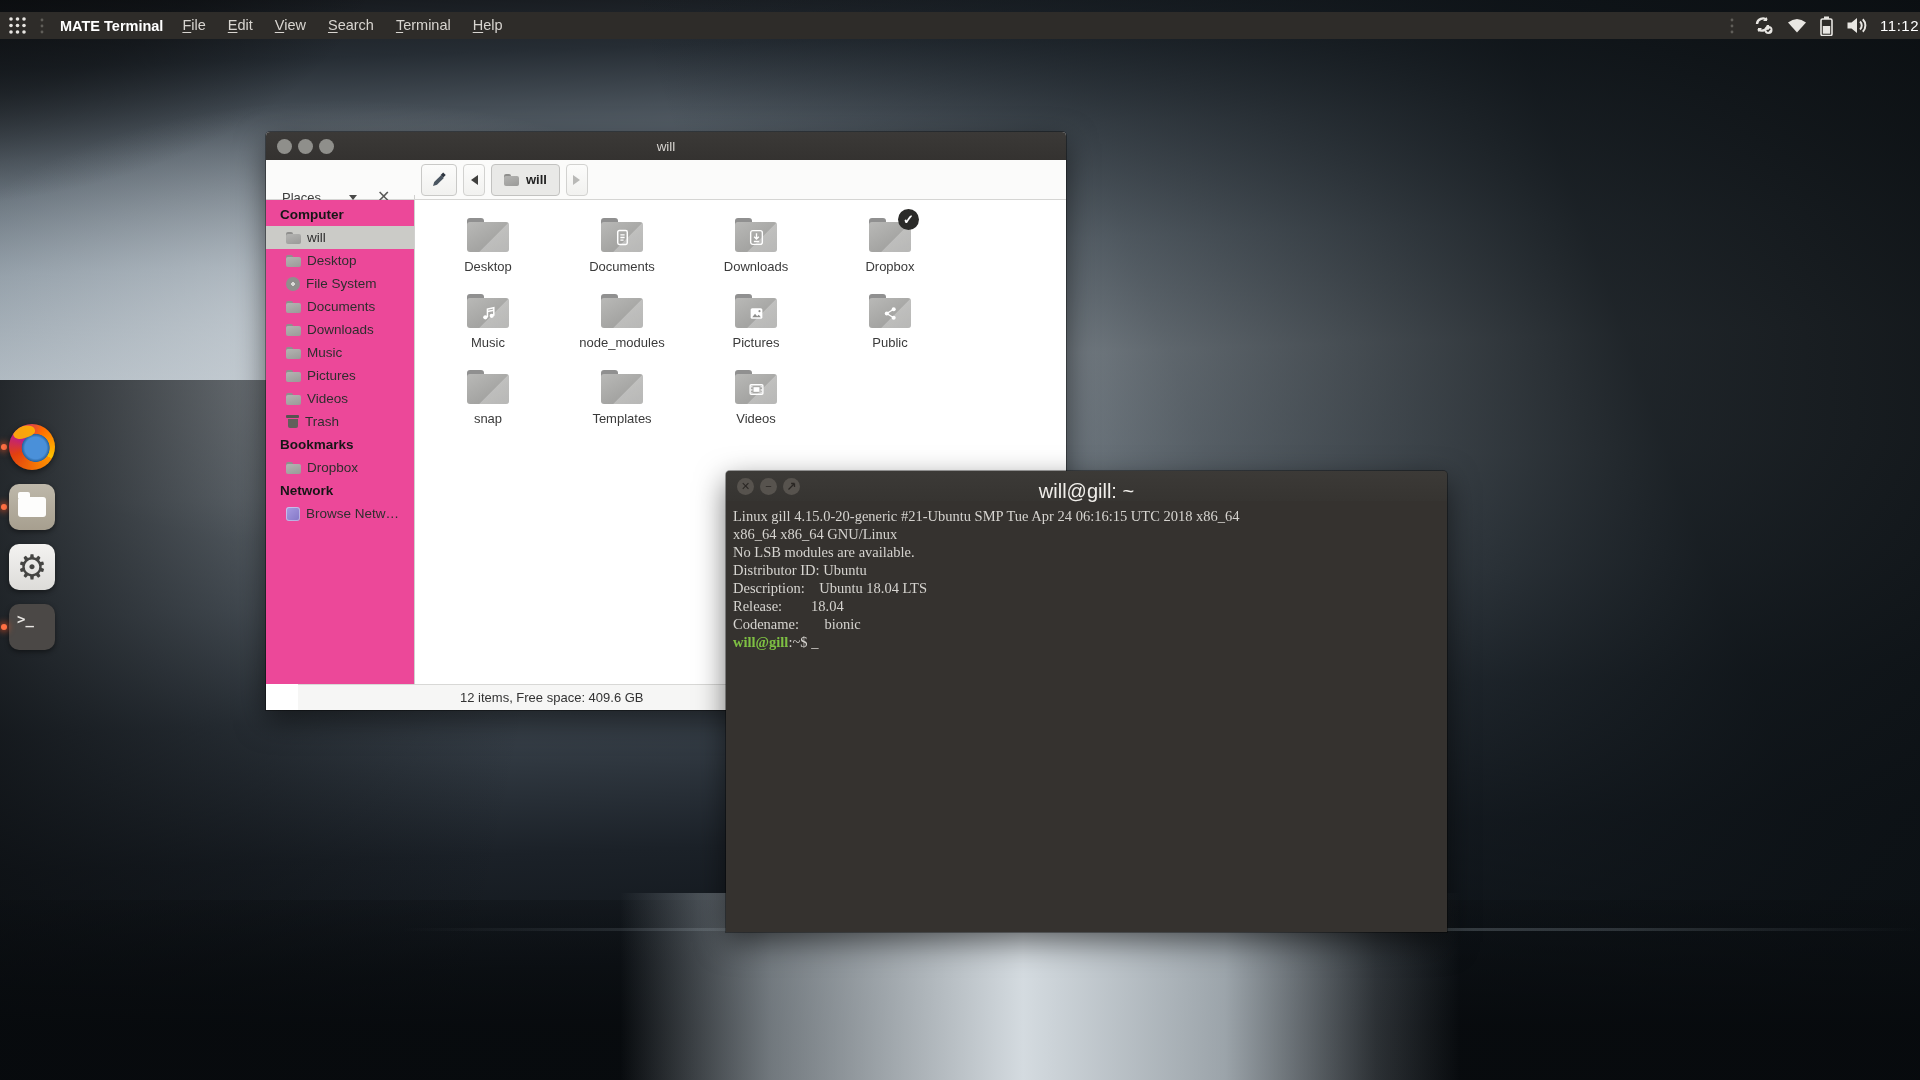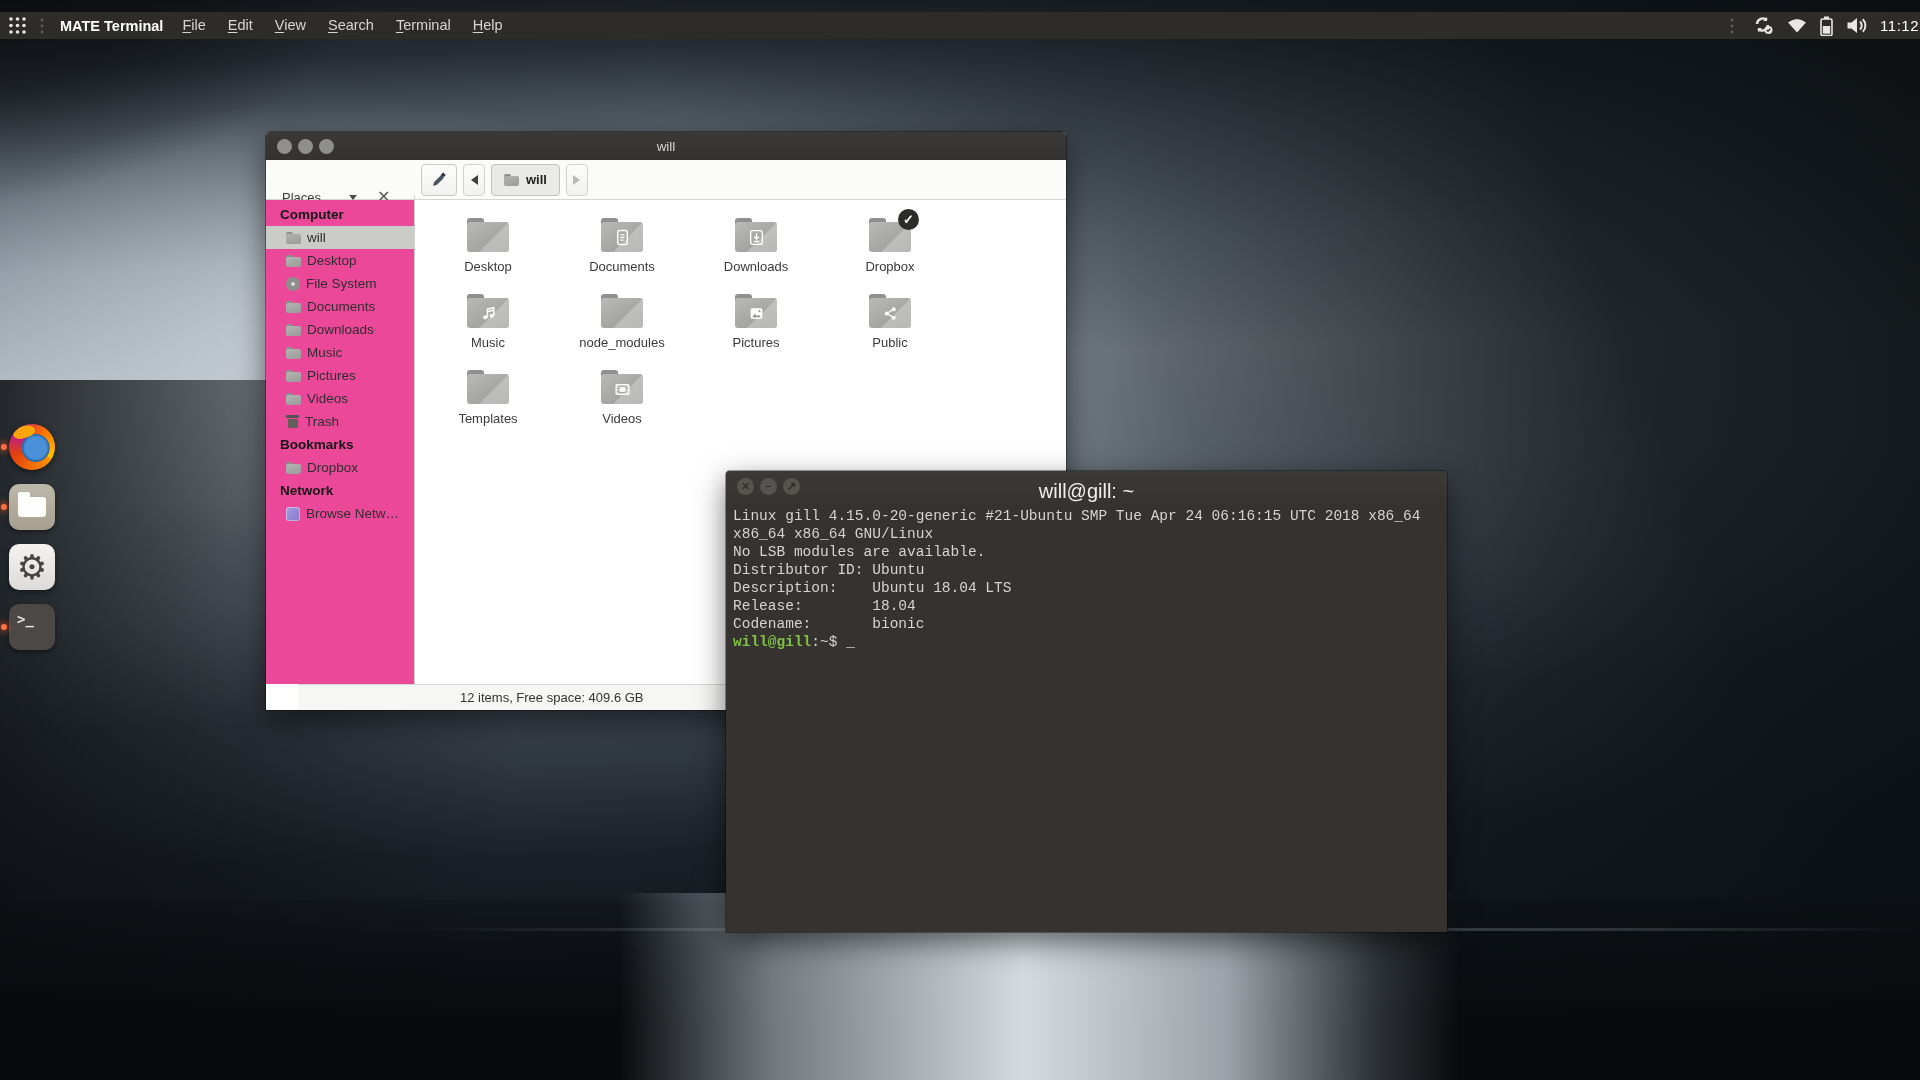--- a/index.html
+++ b/index.html
@@ -124,21 +124,21 @@
   .statusbar { height:26px; border-top:1px solid #d8d8d6; background:#f6f6f5; display:flex; align-items:center;margin-left:32px; }
   .status-text { padding-left:162px; font-size:13px; color:#333; }
 
   
   .terminal { left:726px; top:471px; width:721px; height:461px; background:#35322f; z-index:20; }
   .terminal .titlebar { height:30px; background:linear-gradient(180deg,#3c3a37,#363431); }
   .terminal .tb-btns { display:flex; margin-left:11px; z-index:2; }
   .term-btn { width:17px; height:17px; border-radius:50%; background:#57534e; color:#292623;
     font-size:11px; line-height:1; display:flex; align-items:center; justify-content:center; margin-right:6px; }
   .terminal .win-title { color:#f0eeea; font-size:20px;margin-top:10px; }
-  .term-body { padding:6px 0 0 7px; font-family:Liberation Mono, monospace; font-size:14.5px;
+  .term-body { padding:6px 0 0 7px; font-family:Liberation Serif, serif; font-size:14.5px;
     line-height:18px; color:#d6d4d0; }
   .term-out { white-space:pre; }
   .prompt-user { color:#7ec043; font-weight:bold; }
   .prompt-rest { color:#d6d4d0; }
   .cursor { color:#d6d4d0; }
 </style>
 </head>
 <body>
 
 <div class="stage">
@@ -420,20 +420,27 @@
                 <circle cx="11" cy="12" r="1.9" fill="#fff"></circle>
             </svg>
           </div>
           <div class="flabel">Public</div>
         </div>
         <div class="cell">
           <div class="ficon">
               <div class="tab"></div>
               <div class="body"></div>
             </div>
+          <div class="flabel">snap</div>
+        </div>
+        <div class="cell">
+          <div class="ficon">
+              <div class="tab"></div>
+              <div class="body"></div>
+            </div>
           <div class="flabel">Templates</div>
         </div>
         <div class="cell">
           <div class="ficon">
               <div class="tab"></div>
               <div class="body"></div>
             <svg class="emblem" viewBox="0 0 16 16">
               <rect x="2" y="3.5" width="12" height="9" rx="1" fill="none" stroke="#fff" stroke-width="1.3"></rect>
               <rect x="5.2" y="5.8" width="5.6" height="4.4" fill="#fff"></rect>
               <path d="M3.6 4.5v7M12.4 4.5v7" stroke="#fff" stroke-width="1" stroke-dasharray="1.6 1.4"></path>

